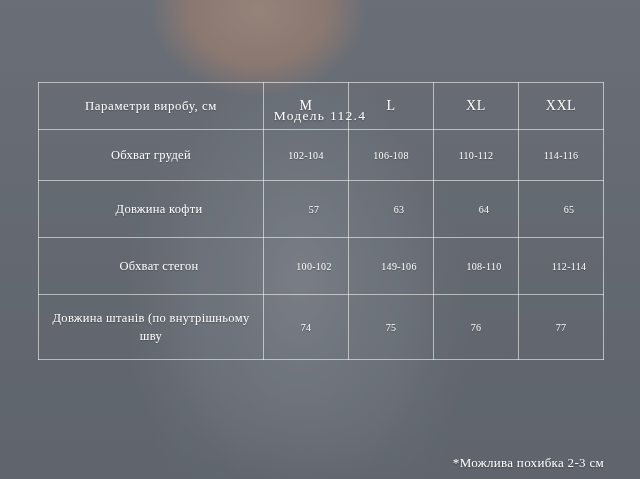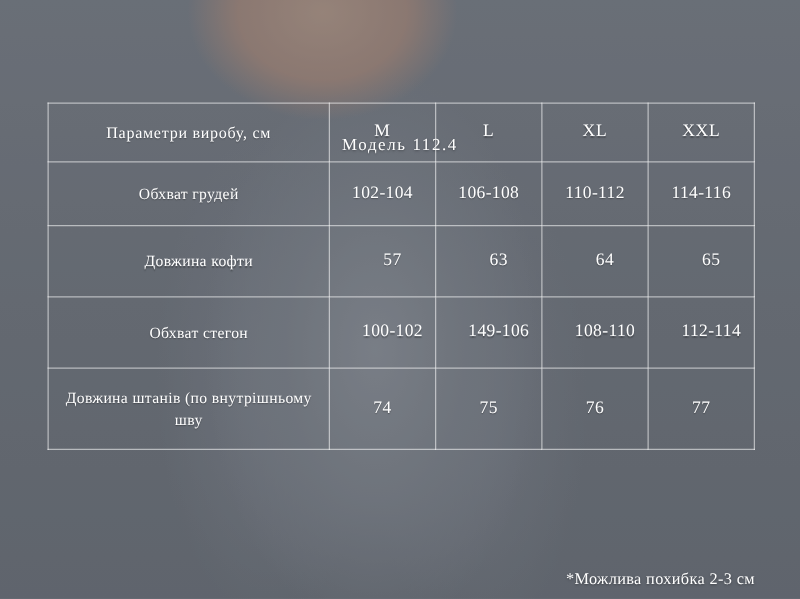--- a/index.html
+++ b/index.html
@@ -75,21 +75,21 @@
   table.size-grid {
     width: 566px;
     border-collapse: collapse;
     color: #ffffff;
     table-layout: fixed;
   }
   table.size-grid td {
     border: 1px solid rgba(255,255,255,0.55);
     text-align: center;
     vertical-align: middle;
-    font-size: 14px;
+    font-size: 10px;
     letter-spacing: 0.3px;
     padding: 4px 4px;
     text-shadow: 0 1px 1px rgba(0,0,0,0.3);
   }
   table.size-grid td.param {
     width: 216px;
     font-size: 12.5px;
     line-height: 1.45;
   }
   table.size-grid tr.head td {

